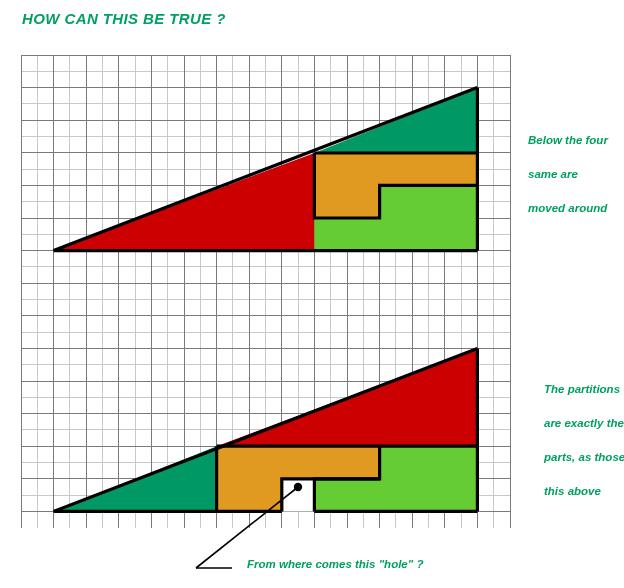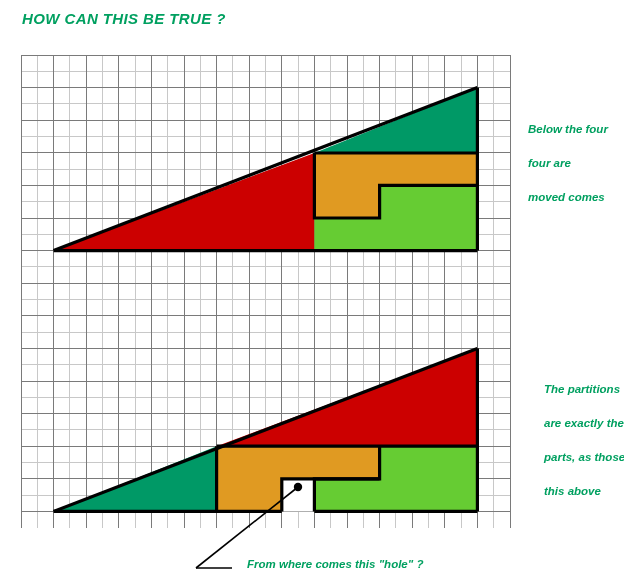--- a/index.html
+++ b/index.html
@@ -31,21 +31,21 @@
   .note{
     position:absolute;
     font-family:"Liberation Sans", sans-serif;
     font-style:italic;
     font-weight:bold;
     font-size:11.5px;
     color:#00A060;
     white-space:nowrap;
     line-height:14px;
   }
-  #note-upper{ left:528px; top:122px; }
+  #note-upper{ left:528px; top:133px; }
   #note-lower{ left:544px; top:382px; }
   .note-line{ display:block; margin-bottom:20px; }
   #caption-hole{
     position:absolute;
     left:247px; top:558px;
     font-family:"Liberation Sans", sans-serif;
     font-style:italic;
     font-weight:bold;
     font-size:11.5px;
     color:#00A060;
@@ -173,22 +173,22 @@
 
   <g>
     <line x1="298" y1="487" x2="196" y2="568" stroke="#000000" stroke-width="1.6"></line>
     <line x1="196" y1="568" x2="232" y2="568" stroke="#000000" stroke-width="1.6"></line>
     <circle cx="298" cy="487" r="4.2" fill="#000000"></circle>
   </g>
 </svg>
 
 <div class="note" id="note-upper">
   <span class="note-line">Below the four</span>
-  <span class="note-line">four are</span>
-  <span class="note-line">moved comes</span>
+  <span class="note-line">same are</span>
+  <span class="note-line">moved around</span>
 </div>
 
 <div class="note" id="note-lower">
   <span class="note-line">The partitions</span>
   <span class="note-line">are exactly the</span>
   <span class="note-line">parts, as those</span>
   <span class="note-line">this above</span>
 </div>
 
 <div id="caption-hole">From where comes this "hole" ?</div>

